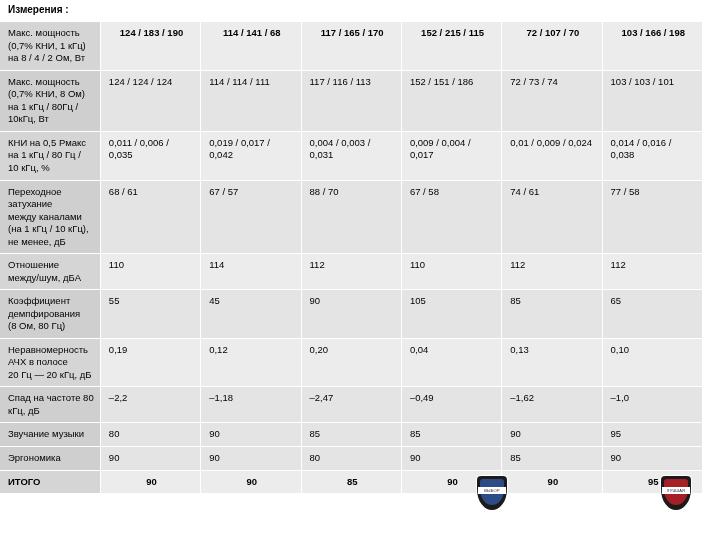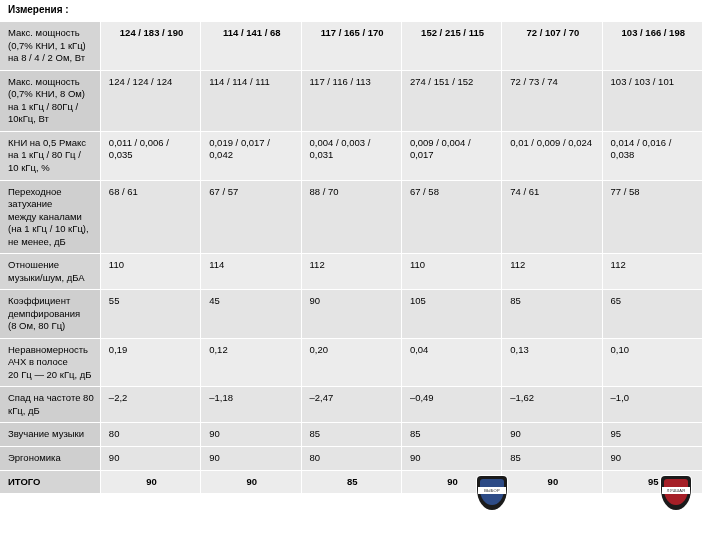--- a/index.html
+++ b/index.html
@@ -134,21 +134,21 @@
 
       <tr class="alt">
         <td class="label">
           <span>Макс. мощность</span><br>
           <span>(0,7% КНИ, 8 Ом)</span><br>
           <span>на 1 кГц / 80Гц / 10кГц, Вт</span>
         </td>
         <td class="val">124 / 124 / 124</td>
         <td class="val">114 / 114 / 111</td>
         <td class="val">117 / 116 / 113</td>
-        <td class="val">274 / 151 / 152</td>
+        <td class="val">152 / 151 / 186</td>
         <td class="val">72 / 73 / 74</td>
         <td class="val">103 / 103 / 101</td>
       </tr>
 
       <tr>
         <td class="label">
           <span>КНИ на 0,5 Рмакс</span><br>
           <span>на 1 кГц / 80 Гц / 10 кГц, %</span>
         </td>
         <td class="val">0,011 / 0,006 / 0,035</td>
@@ -170,21 +170,21 @@
         <td class="val">67 / 57</td>
         <td class="val">88 / 70</td>
         <td class="val">67 / 58</td>
         <td class="val">74 / 61</td>
         <td class="val">77 / 58</td>
       </tr>
 
       <tr>
         <td class="label">
           <span>Отношение</span><br>
-          <span>музыки/шум, дБА</span>
+          <span>между/шум, дБА</span>
         </td>
         <td class="val">110</td>
         <td class="val">114</td>
         <td class="val">112</td>
         <td class="val">110</td>
         <td class="val">112</td>
         <td class="val">112</td>
       </tr>
 
       <tr class="alt">

